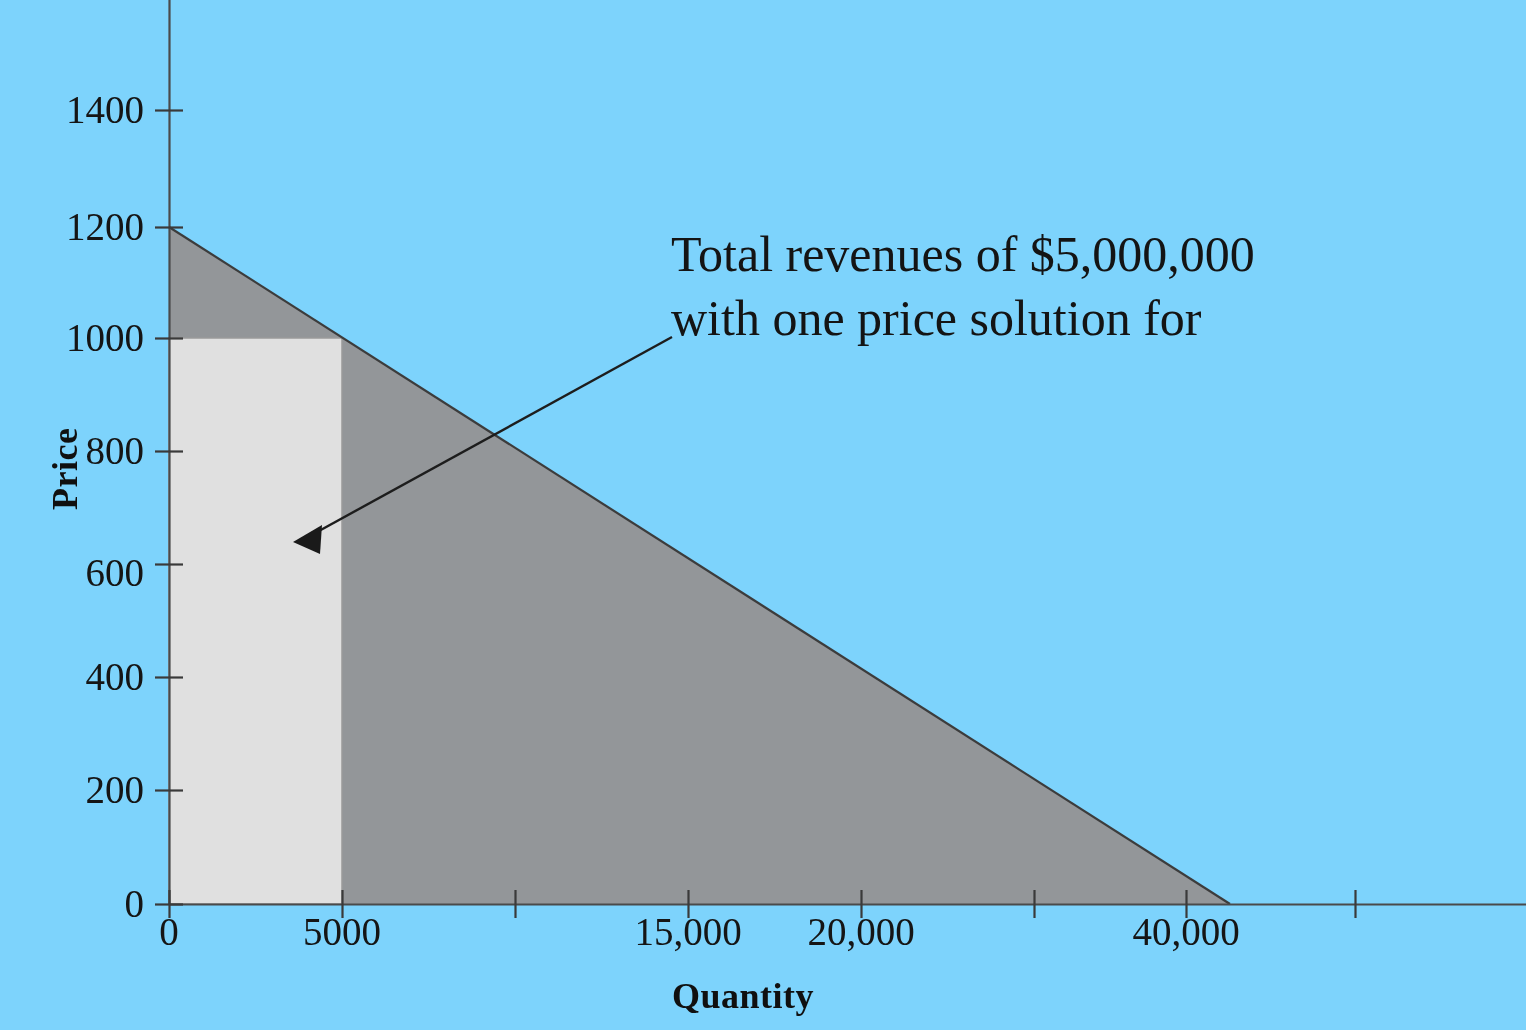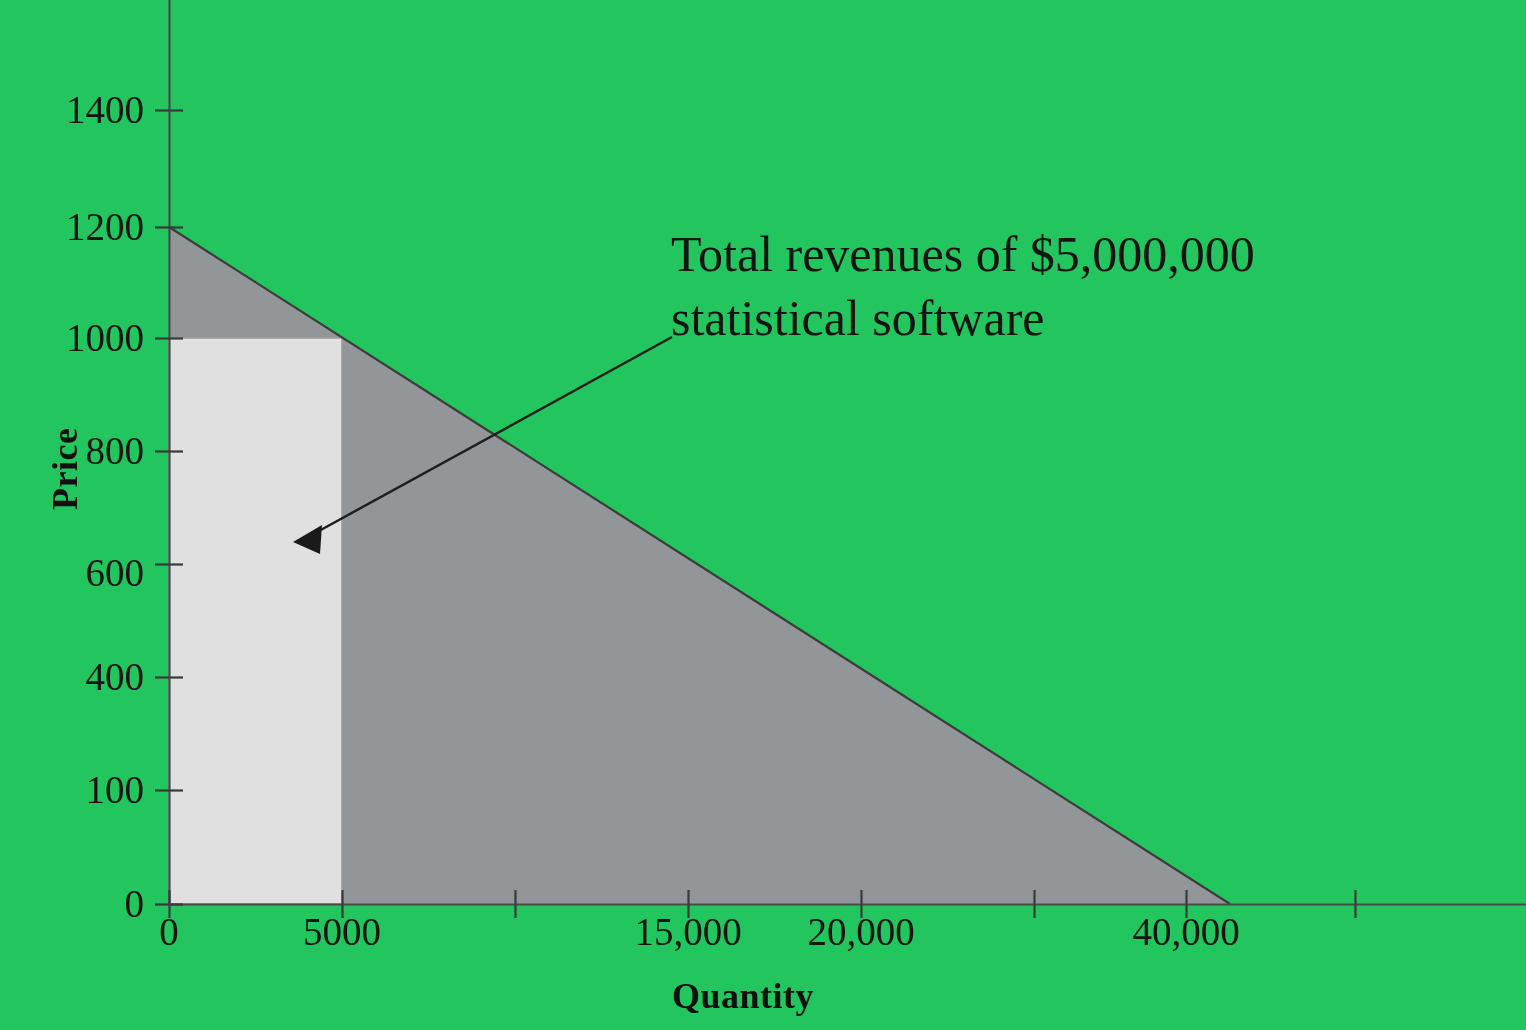--- a/index.html
+++ b/index.html
@@ -7,21 +7,21 @@
     padding: 0;
     background: #ffffff;
   }
   body {
     font-family: "Liberation Serif", "DejaVu Serif", serif;
   }
   #figure {
     position: relative;
     width: 1526px;
     height: 1030px;
-    background: #22c55e;
+    background: #7dd3fc;
     overflow: hidden;
   }
   #plot-svg {
     position: absolute;
     left: 0;
     top: 0;
     width: 1526px;
     height: 1030px;
   }
   .tick-label {
@@ -110,31 +110,31 @@
       <polygon points="293,542 322,525 320,554" fill="#1a1a1a"></polygon>
     </g>
   </svg>
 
   <div class="tick-label y-tick-label" style="left: 20px; top: 90px; width: 124px;">1400</div>
   <div class="tick-label y-tick-label" style="left: 20px; top: 207px; width: 124px;">1200</div>
   <div class="tick-label y-tick-label" style="left: 20px; top: 318px; width: 124px;">1000</div>
   <div class="tick-label y-tick-label" style="left: 20px; top: 431px; width: 124px;">800</div>
   <div class="tick-label y-tick-label" style="left: 20px; top: 553px; width: 124px;">600</div>
   <div class="tick-label y-tick-label" style="left: 20px; top: 657px; width: 124px;">400</div>
-  <div class="tick-label y-tick-label" style="left: 20px; top: 770px; width: 124px;">100</div>
+  <div class="tick-label y-tick-label" style="left: 20px; top: 770px; width: 124px;">200</div>
   <div class="tick-label y-tick-label" style="left: 20px; top: 884px; width: 124px;">0</div>
 
   <div class="tick-label x-tick-label" style="left: 109px; top: 912px; width: 120px;">0</div>
   <div class="tick-label x-tick-label" style="left: 267px; top: 912px; width: 150px;">5000</div>
   <div class="tick-label x-tick-label" style="left: 598px; top: 912px; width: 180px;">15,000</div>
   <div class="tick-label x-tick-label" style="left: 771px; top: 912px; width: 180px;">20,000</div>
   <div class="tick-label x-tick-label" style="left: 1096px; top: 912px; width: 180px;">40,000</div>
 
   <div class="axis-title" id="y-axis-title" style="left: 44px; top: 510px;">Price</div>
 
   <div class="axis-title" id="x-axis-title" style="left: 672px; top: 975px;">Quantity</div>
 
   <div id="annotation">
     <span class="ann-line">Total revenues of $5,000,000</span>
-    <span class="ann-line">statistical software</span>
+    <span class="ann-line">with one price solution for</span>
   </div>
 
 </div>
 
 </body></html>

